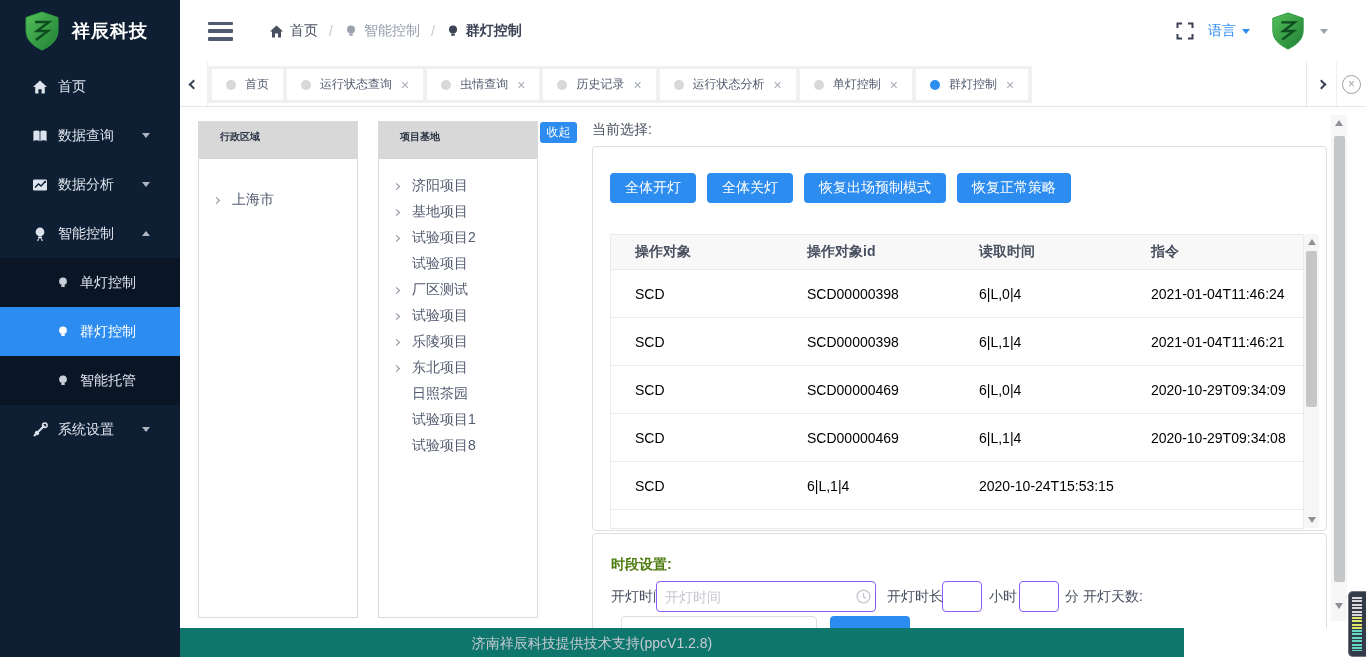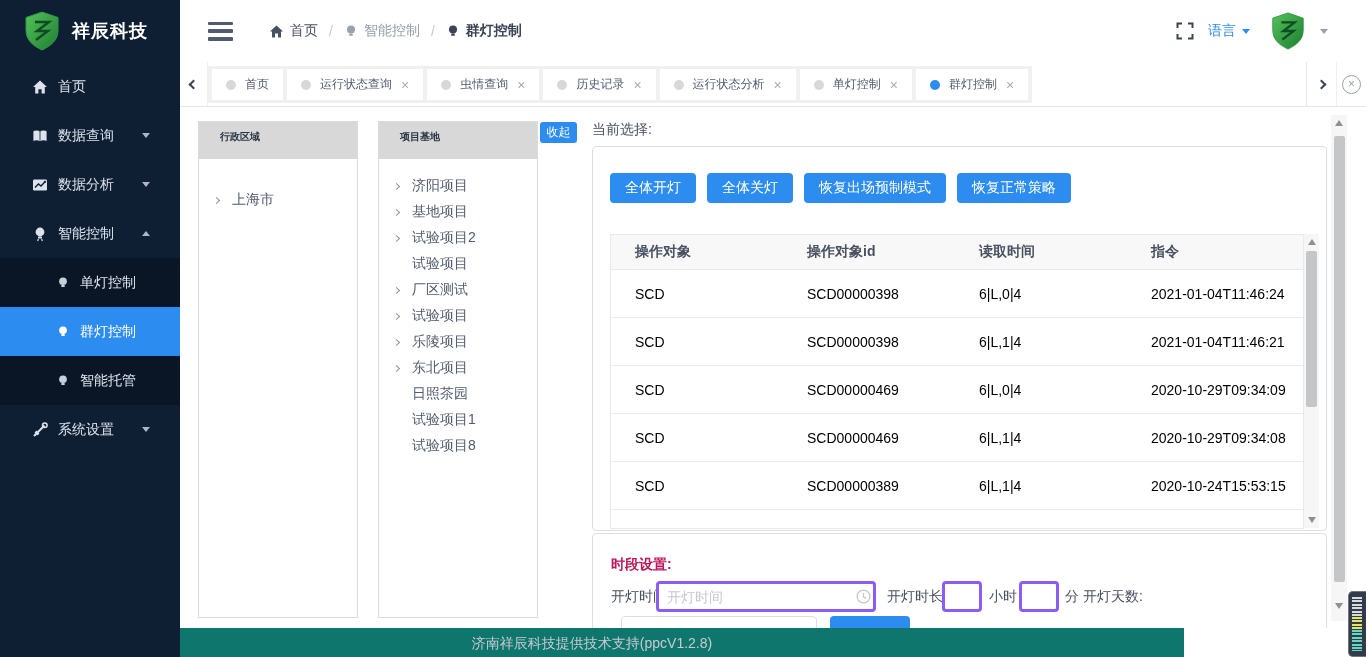--- a/index.html
+++ b/index.html
@@ -75,23 +75,23 @@
   .trow.body { height:48px; border-bottom:1px solid #e8eaec; }
   .trow.part { height:18px; }
   .trow > div { display:flex; align-items:center; padding-left:24px; font-size:14px; color:#000000; }
 
   .sbar { position:absolute; background:#f6f6f7; }
   .sbar .thumb { position:absolute; left:2px; width:11px; background:#c5c6c8; border-radius:2px; }
   .arr { position:absolute; left:50%; transform:translateX(-50%); width:0; height:0; border-left:4.5px solid transparent; border-right:4.5px solid transparent; }
   .arr.up { border-bottom:6px solid #8d9095; top:5px; }
   .arr.dn { border-top:6px solid #8d9095; bottom:5px; }
 
-  .ts-title { position:absolute; left:18px; top:22px; font-size:14px; font-weight:bold; color:#be185d; }
+  .ts-title { position:absolute; left:18px; top:22px; font-size:14px; font-weight:bold; color:#4d7c0f; }
   .ts-label { position:absolute; top:47px; height:31px; line-height:31px; font-size:14px; color:#495060; }
-  .inp { position:absolute; top:47px; height:31px; border:3px solid #8b5cf6; border-radius:4px; background:#fff; font-family:inherit; font-size:14px; color:#515a6e; padding:0 8px; outline:none; }
+  .inp { position:absolute; top:47px; height:31px; border:1px solid #8b5cf6; border-radius:4px; background:#fff; font-family:inherit; font-size:14px; color:#515a6e; padding:0 8px; outline:none; }
   .inp::placeholder { color:#c5c8ce; }
   .clock { position:absolute; left:263px; top:55px; }
   .row2-inp { position:absolute; left:28px; top:82px; width:196px; height:30px; border:1px solid #dcdee2; border-radius:4px; background:#fff; }
   .row2-btn { position:absolute; left:237px; top:82px; width:80px; height:30px; border-radius:4px; }
 
   
   .footer { position:absolute; left:0; top:628px; width:1184px; height:29px; background:#0f766e; text-align:center; z-index:1; }
   .footer span { line-height:30px; font-size:14px; color:#c8cbd2; }
 
   
@@ -381,21 +381,20 @@
         <div>2020-10-29T09:34:09</div>
       </div>
       <div class="trow body">
         <div>SCD</div>
         <div>SCD00000469</div>
         <div>6|L,1|4</div>
         <div>2020-10-29T09:34:08</div>
       </div>
       <div class="trow body">
         <div>SCD</div>
-        <div>SCD00000389</div>
         <div>6|L,1|4</div>
         <div>2020-10-24T15:53:15</div>
       </div>
       <div class="trow part">
           <div></div>
           <div></div>
           <div></div>
           <div></div>
         </div>
     </div>

